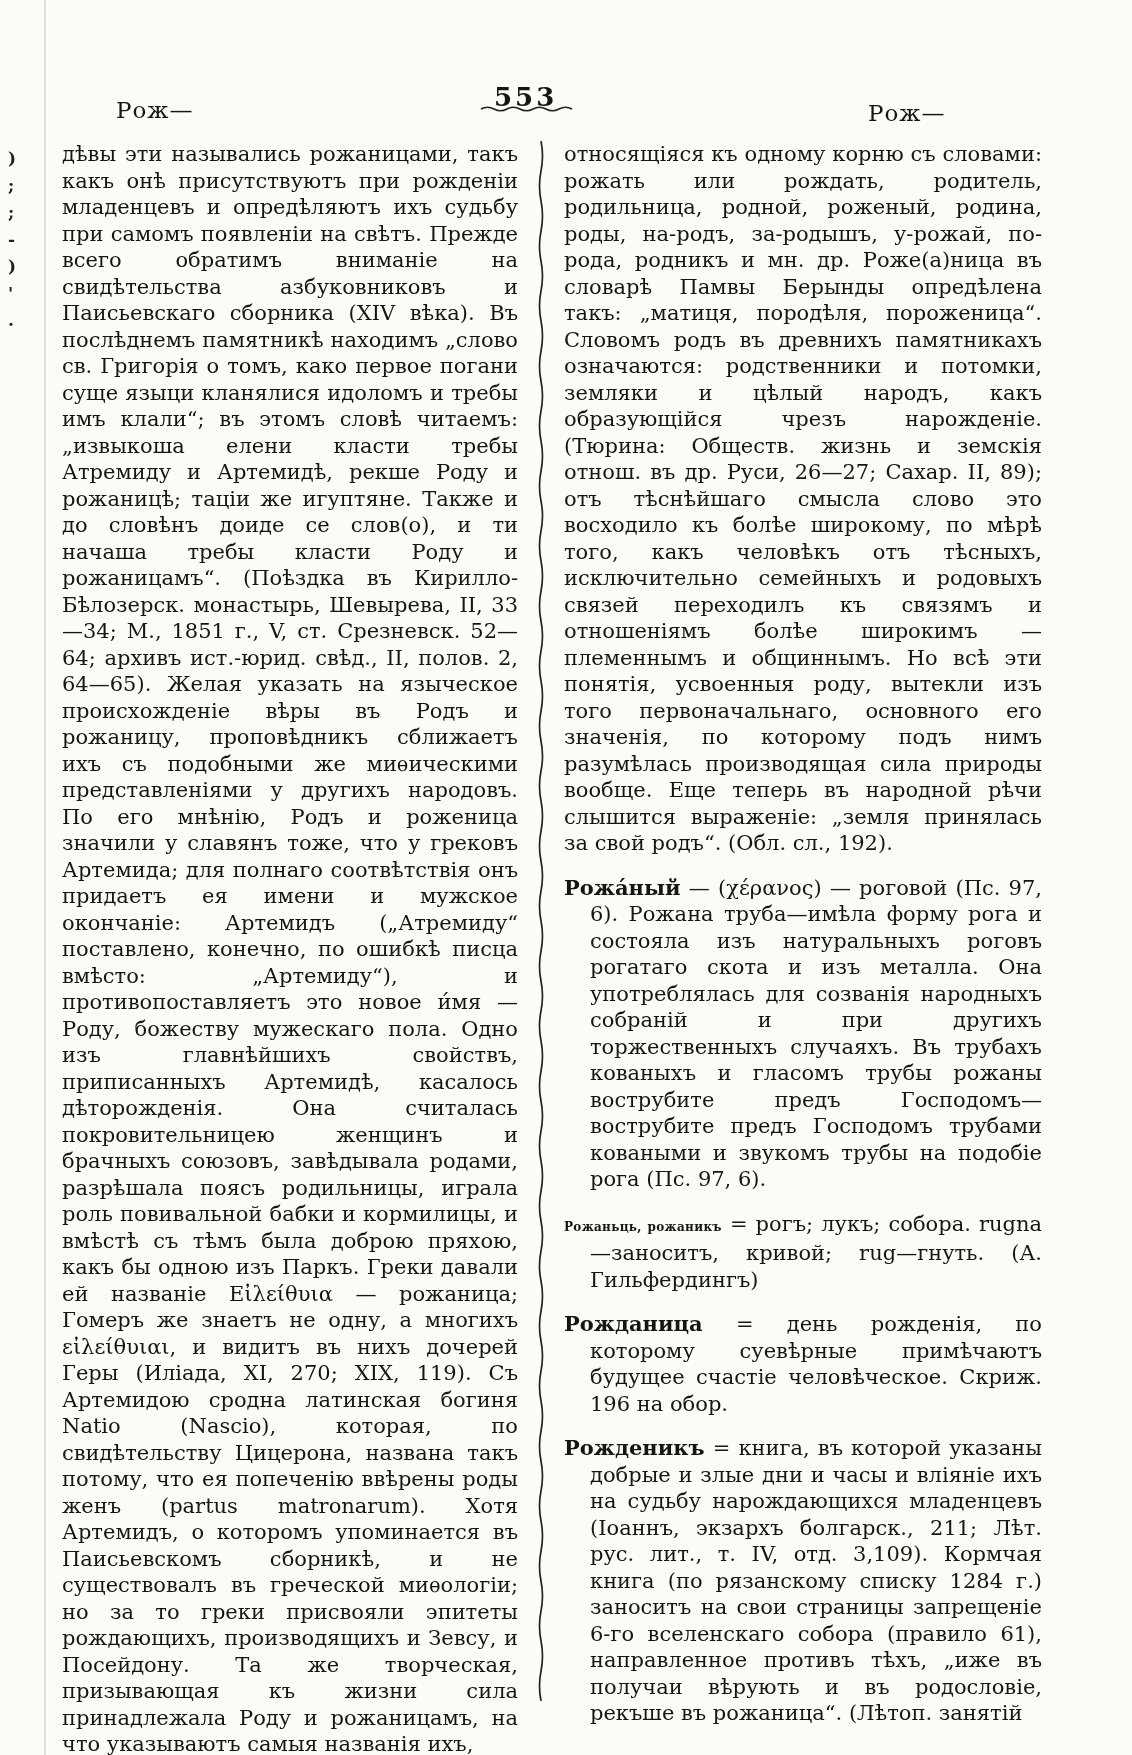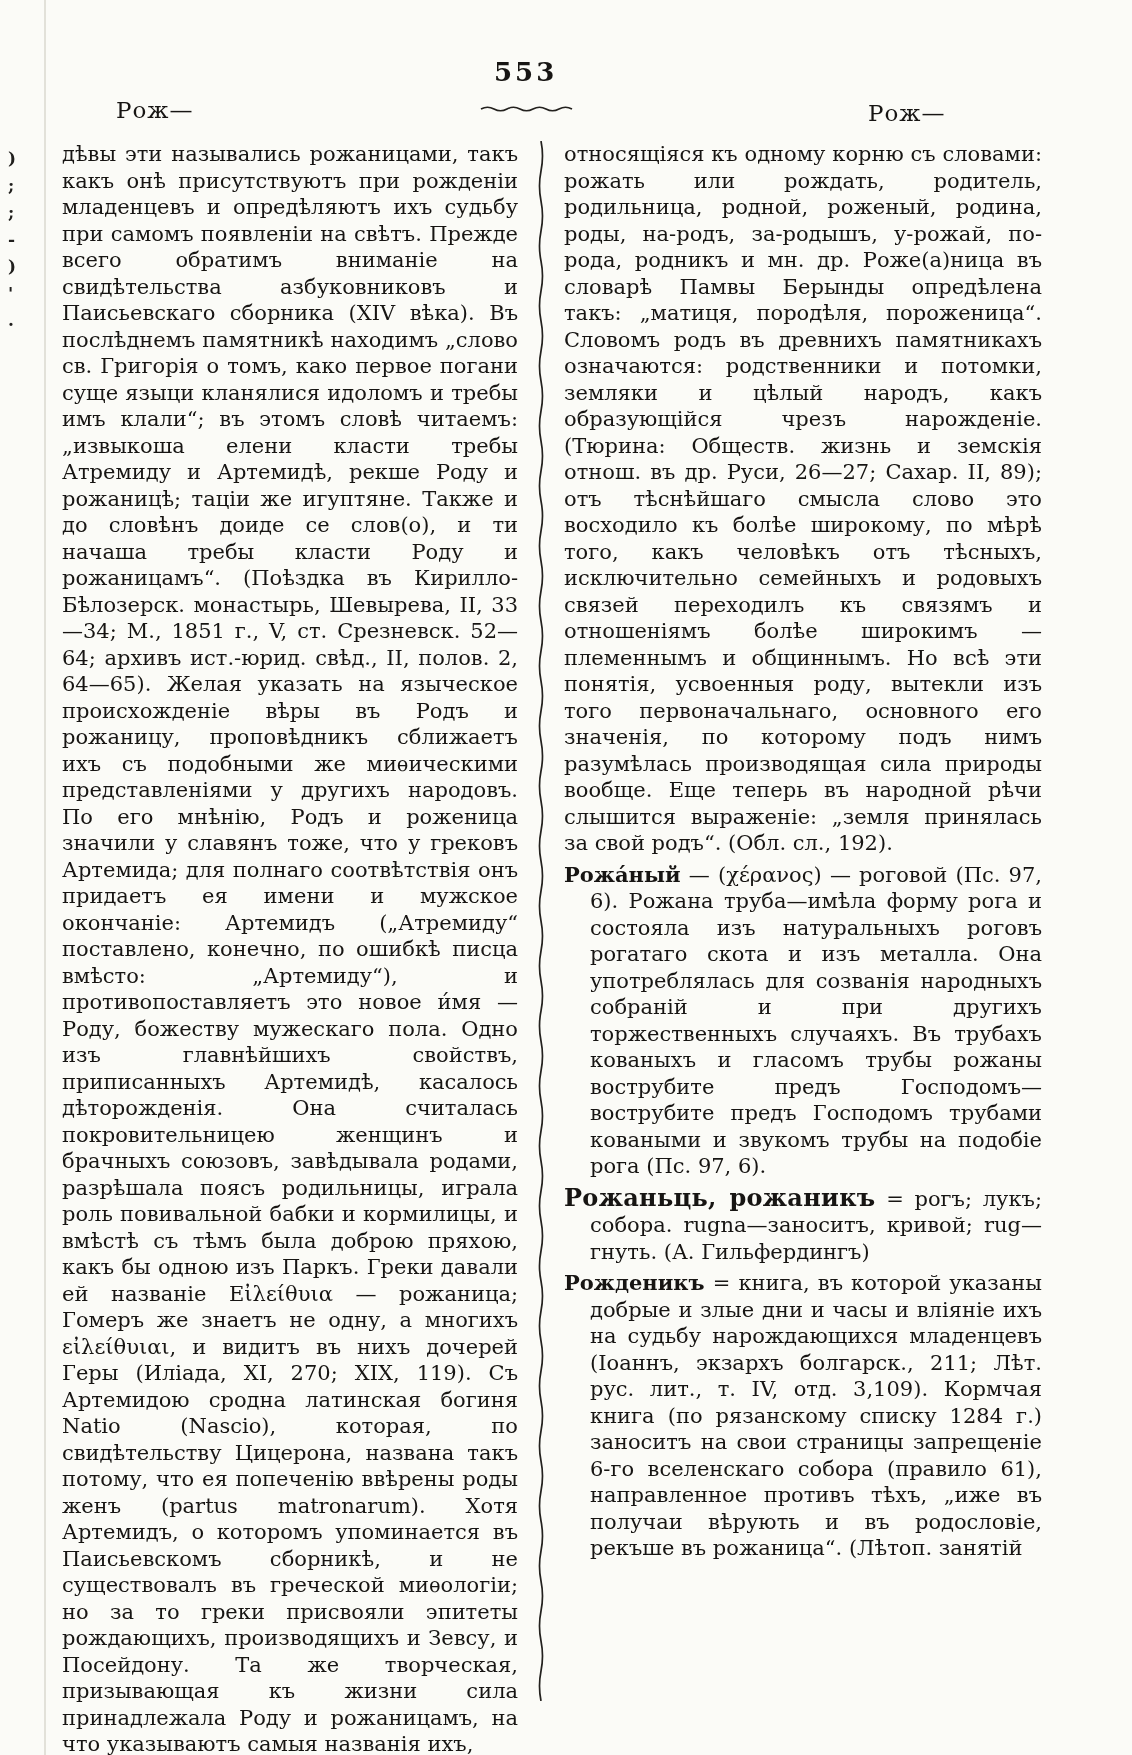--- a/index.html
+++ b/index.html
@@ -9,32 +9,32 @@
     background:#fbfbf7;
     font-family:"DejaVu Serif", serif;
     color:#171513;
     overflow:hidden;
   }
   .page{position:absolute;inset:0;}
   .fold-line{position:absolute;left:44px;top:0;width:2px;height:1755px;background:#e2e1d9;}
   .rh{position:absolute;font-weight:normal;}
   .rh-left{left:116px;top:97px;font-size:23px;letter-spacing:1px;}
   .rh-right{left:868px;top:100px;font-size:23px;letter-spacing:1px;}
-  .page-no{position:absolute;left:494px;top:57px;font-size:26px;font-weight:bold;letter-spacing:3px;}
+  .page-no{position:absolute;left:494px;top:82px;font-size:26px;font-weight:bold;letter-spacing:3px;}
   .squiggle-h{position:absolute;left:478px;top:104px;}
   .columns{position:absolute;left:62px;top:141px;display:flex;}
   .col{font-size:21px;line-height:26.5px;text-align:justify;}
   .col-left{width:456px;}
   .divider-wrap{width:46px;display:flex;justify-content:center;align-items:flex-start;}
   .col-right{width:478px;}
   .para{margin:0;}
-  .entry{margin-top:5px;padding-left:26px;text-indent:-26px;}
+  .entry{margin-top:18px;padding-left:26px;text-indent:-26px;}
   .it{}
   .bd{font-weight:bold;}
-  .sm{font-size:24px;letter-spacing:0.3px;}
+  .sm{font-size:12px;letter-spacing:0.3px;}
   #edge-marks span{position:absolute;left:8px;font-size:17px;font-weight:bold;color:#201f1d;}
 </style>
 </head>
 <body>
 
 <div class="page">
   <div class="fold-line"></div>
   <div id="edge-marks">
       <span style="top: 148px;">)</span>
       <span style="top: 175px;">;</span>
@@ -58,16 +58,17 @@
       </div>
     <div class="divider-wrap">
       <svg width="12" height="1560">
         <path id="vsquiggle" stroke="#23211e" stroke-width="1.7" fill="none" d="M6 0 q3 15 0 30 q-3 15 0 30 q3 15 0 30 q-3 15 0 30 q3 15 0 30 q-3 15 0 30 q3 15 0 30 q-3 15 0 30 q3 15 0 30 q-3 15 0 30 q3 15 0 30 q-3 15 0 30 q3 15 0 30 q-3 15 0 30 q3 15 0 30 q-3 15 0 30 q3 15 0 30 q-3 15 0 30 q3 15 0 30 q-3 15 0 30 q3 15 0 30 q-3 15 0 30 q3 15 0 30 q-3 15 0 30 q3 15 0 30 q-3 15 0 30 q3 15 0 30 q-3 15 0 30 q3 15 0 30 q-3 15 0 30 q3 15 0 30 q-3 15 0 30 q3 15 0 30 q-3 15 0 30 q3 15 0 30 q-3 15 0 30 q3 15 0 30 q-3 15 0 30 q3 15 0 30 q-3 15 0 30 q3 15 0 30 q-3 15 0 30 q3 15 0 30 q-3 15 0 30 q3 15 0 30 q-3 15 0 30 q3 15 0 30 q-3 15 0 30 q3 15 0 30 q-3 15 0 30 q3 15 0 30 q-3 15 0 30"></path>
       </svg>
     </div>
     <div class="col col-right" id="col-right">
         <div class="para"><span class="run">относящіяся къ одному корню съ словами: рожать или рождать, родитель, родильница, родной, роженый, родина, роды, на-родъ, за-родышъ, у-рожай, по-рода, родникъ и мн. др. Роже(а)ница въ словарѣ Памвы Берынды опредѣлена такъ: „матиця, породѣля, пороженица“. Словомъ родъ въ древнихъ памятникахъ означаются: родственники и потомки, земляки и цѣлый народъ, какъ образующійся чрезъ нарожденіе. </span><span class="run it">(Тюрина: Обществ. жизнь и земскія отнош. въ др. Руси, 26—27; Сахар. II, 89)</span><span class="run">; отъ тѣснѣйшаго смысла слово это восходило къ болѣе широкому, по мѣрѣ того, какъ человѣкъ отъ тѣсныхъ, исключительно семейныхъ и родовыхъ связей переходилъ къ связямъ и отношеніямъ болѣе широкимъ — племеннымъ и общиннымъ. Но всѣ эти понятія, усвоенныя роду, вытекли изъ того первоначальнаго, основного его значенія, по которому подъ нимъ разумѣлась производящая сила природы вообще. Еще теперь въ народной рѣчи слышится выраженіе: „земля принялась за свой родъ“. </span><span class="run it">(Обл. сл., 192).</span></div>
         <div class="entry"><span class="run bd">Рожа́ный</span><span class="run"> — (</span><span class="run it gk">χέρανος</span><span class="run">) — роговой (Пс. 97, 6). </span><span class="run it">Рожана труба</span><span class="run">—имѣла форму рога и состояла изъ натуральныхъ роговъ рогатаго скота и изъ металла. Она употреблялась для созванія народныхъ собраній и при другихъ торжественныхъ случаяхъ. </span><span class="run it">Въ трубахъ кованыхъ и гласомъ трубы рожаны вострубите предъ Господомъ</span><span class="run">—вострубите предъ Господомъ трубами коваными и звукомъ трубы на подобіе рога (Пс. 97, 6).</span></div>
         <div class="entry"><span class="run bd sm">Рожаньць, рожаникъ</span><span class="run"> = рогъ; лукъ; </span><span class="run it">собора.</span><span class="run"> rugna—заноситъ, кривой; rug—гнуть. </span><span class="run it">(А. Гильфердингъ)</span></div>
+        <div class="entry"><span class="run bd">Рожданица</span><span class="run"> = день рожденія, по которому суевѣрные примѣчаютъ будущее счастіе человѣческое. </span><span class="run it">Скриж.</span><span class="run"> 196 на обор.</span></div>
         <div class="entry"><span class="run bd">Рожденикъ</span><span class="run"> = книга, въ которой указаны добрые и злые дни и часы и вліяніе ихъ на судьбу нарождающихся младенцевъ </span><span class="run it">(Іоаннъ, экзархъ болгарск., 211; Лѣт. рус. лит., т. IV, отд. 3,109)</span><span class="run">. Кормчая книга (по рязанскому списку 1284 г.) заноситъ на свои страницы запрещеніе 6-го вселенскаго собора (правило 61), направленное противъ тѣхъ, „иже въ получаи вѣрують и въ родословіе, рекъше въ рожаница“. </span><span class="run it">(Лѣтоп. занятій</span></div>
       </div>
   </div>
 </div>
 
 </body></html>

